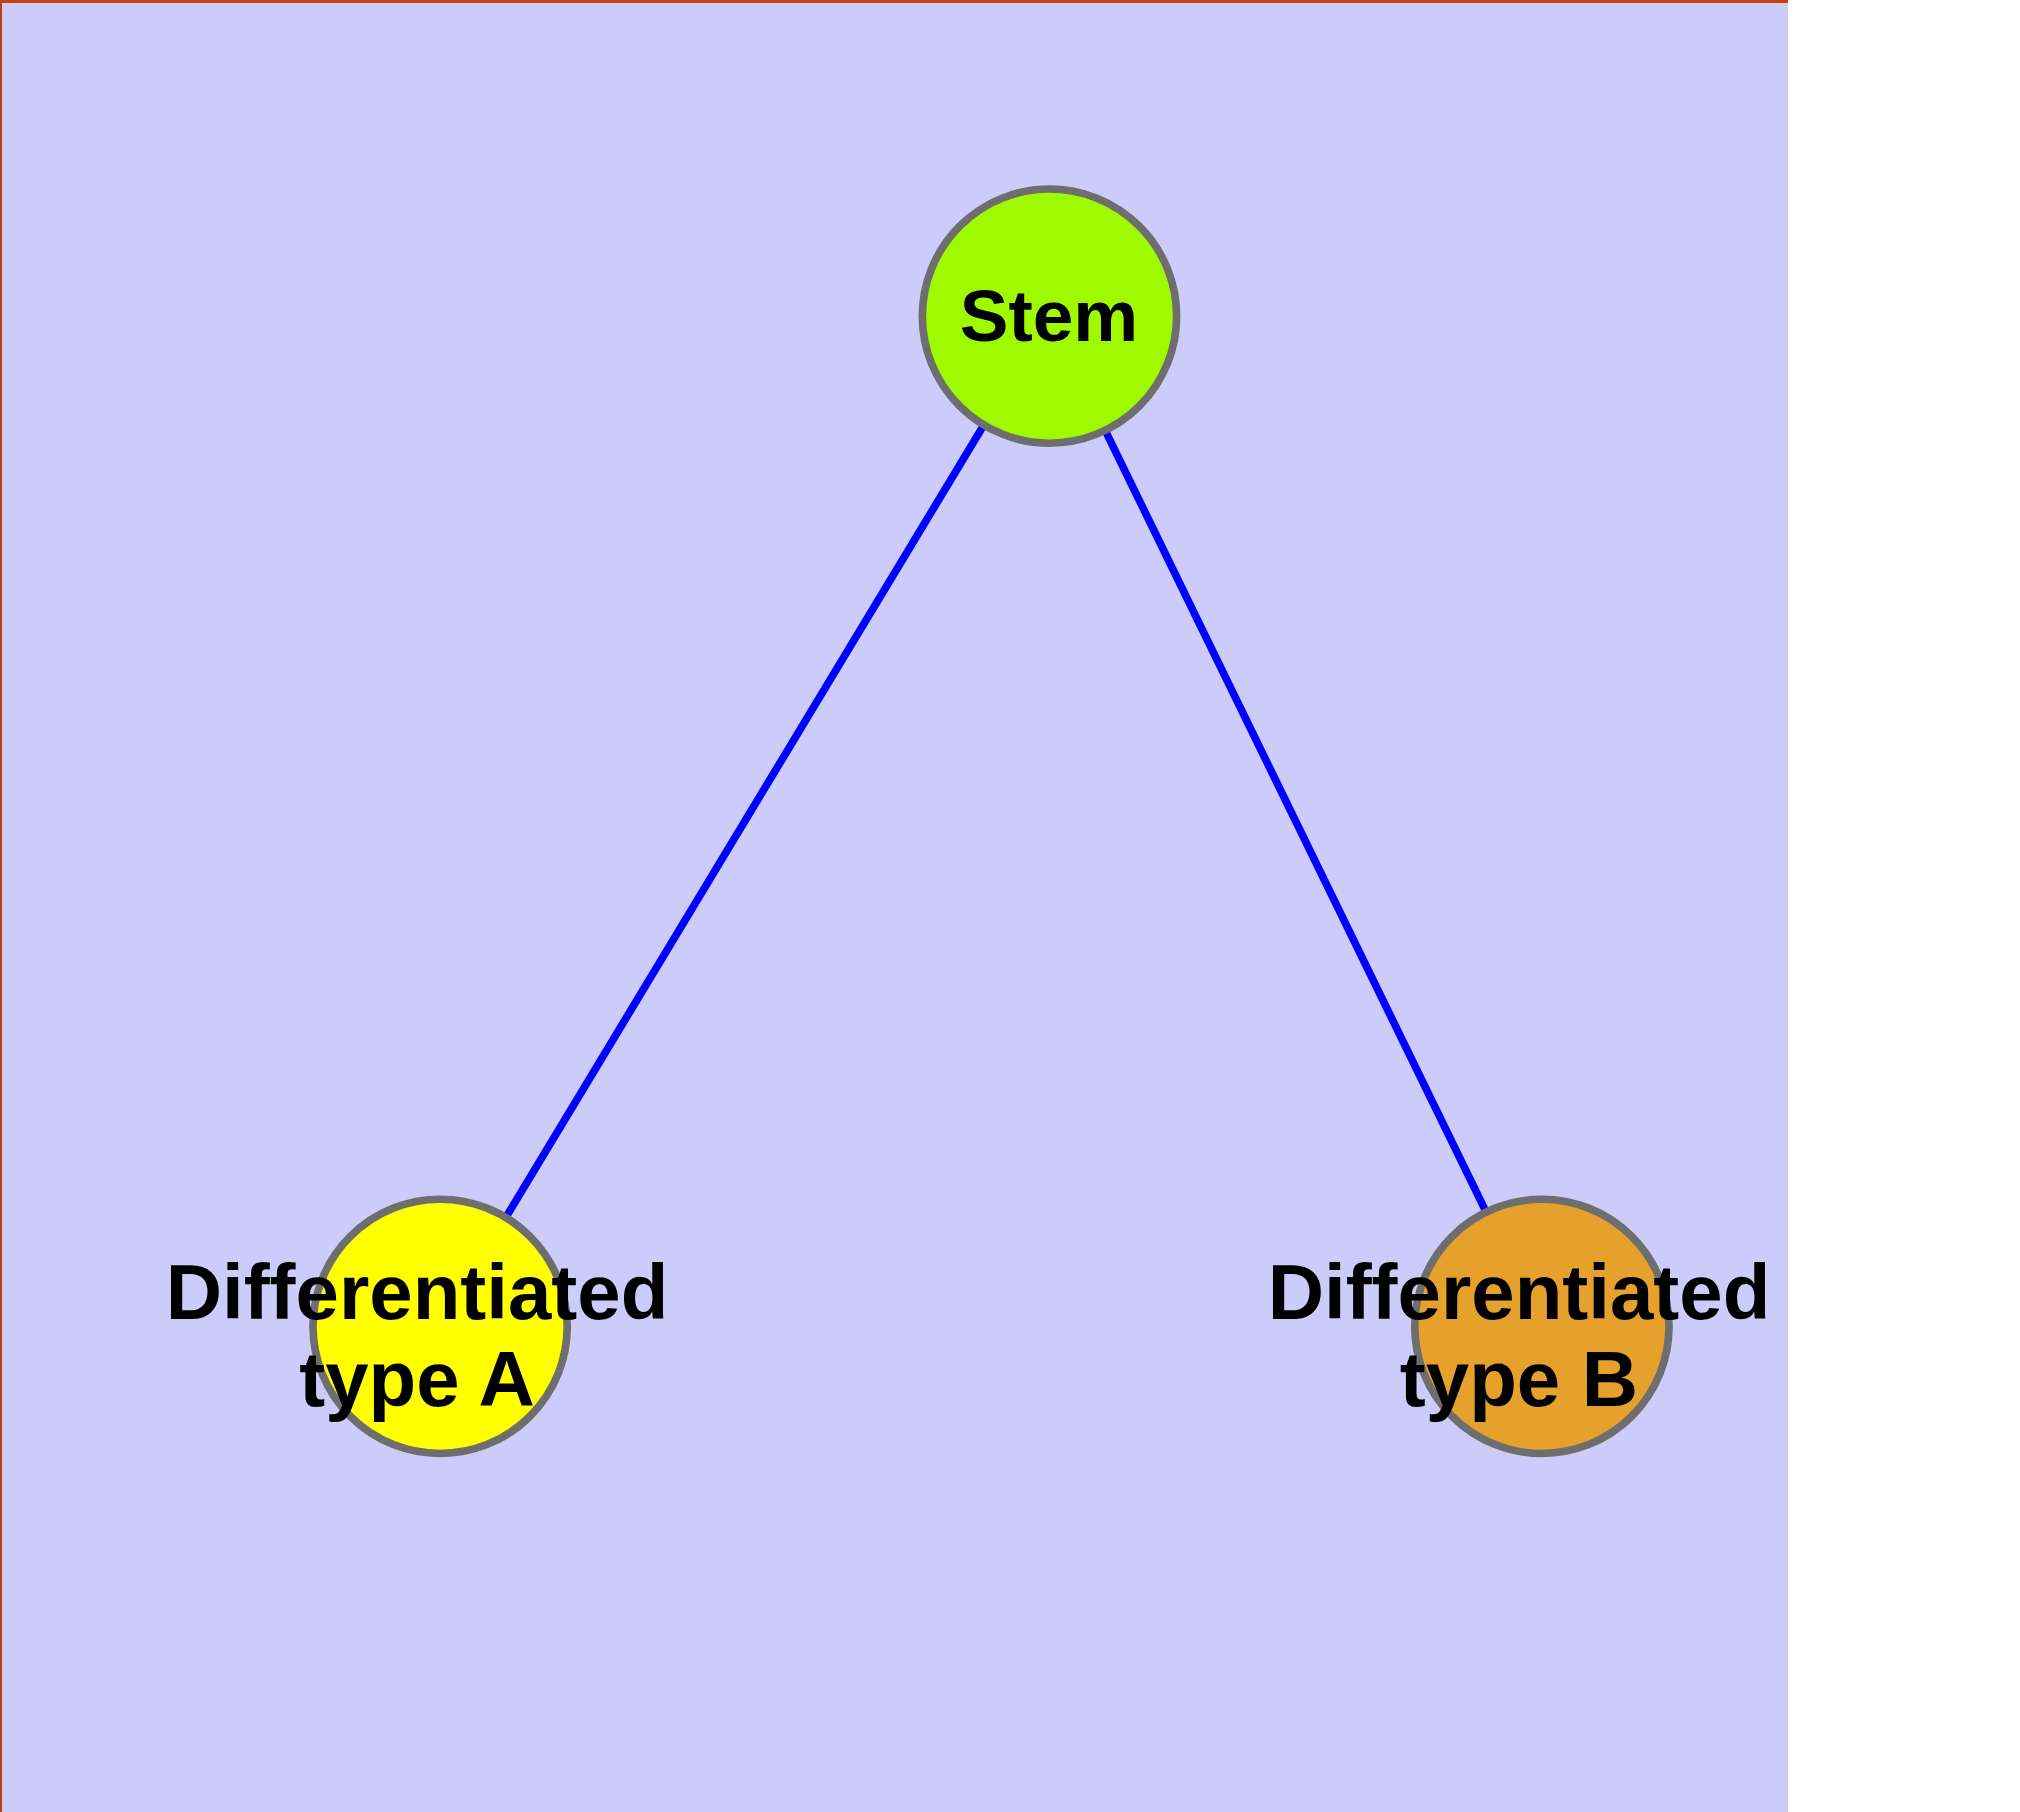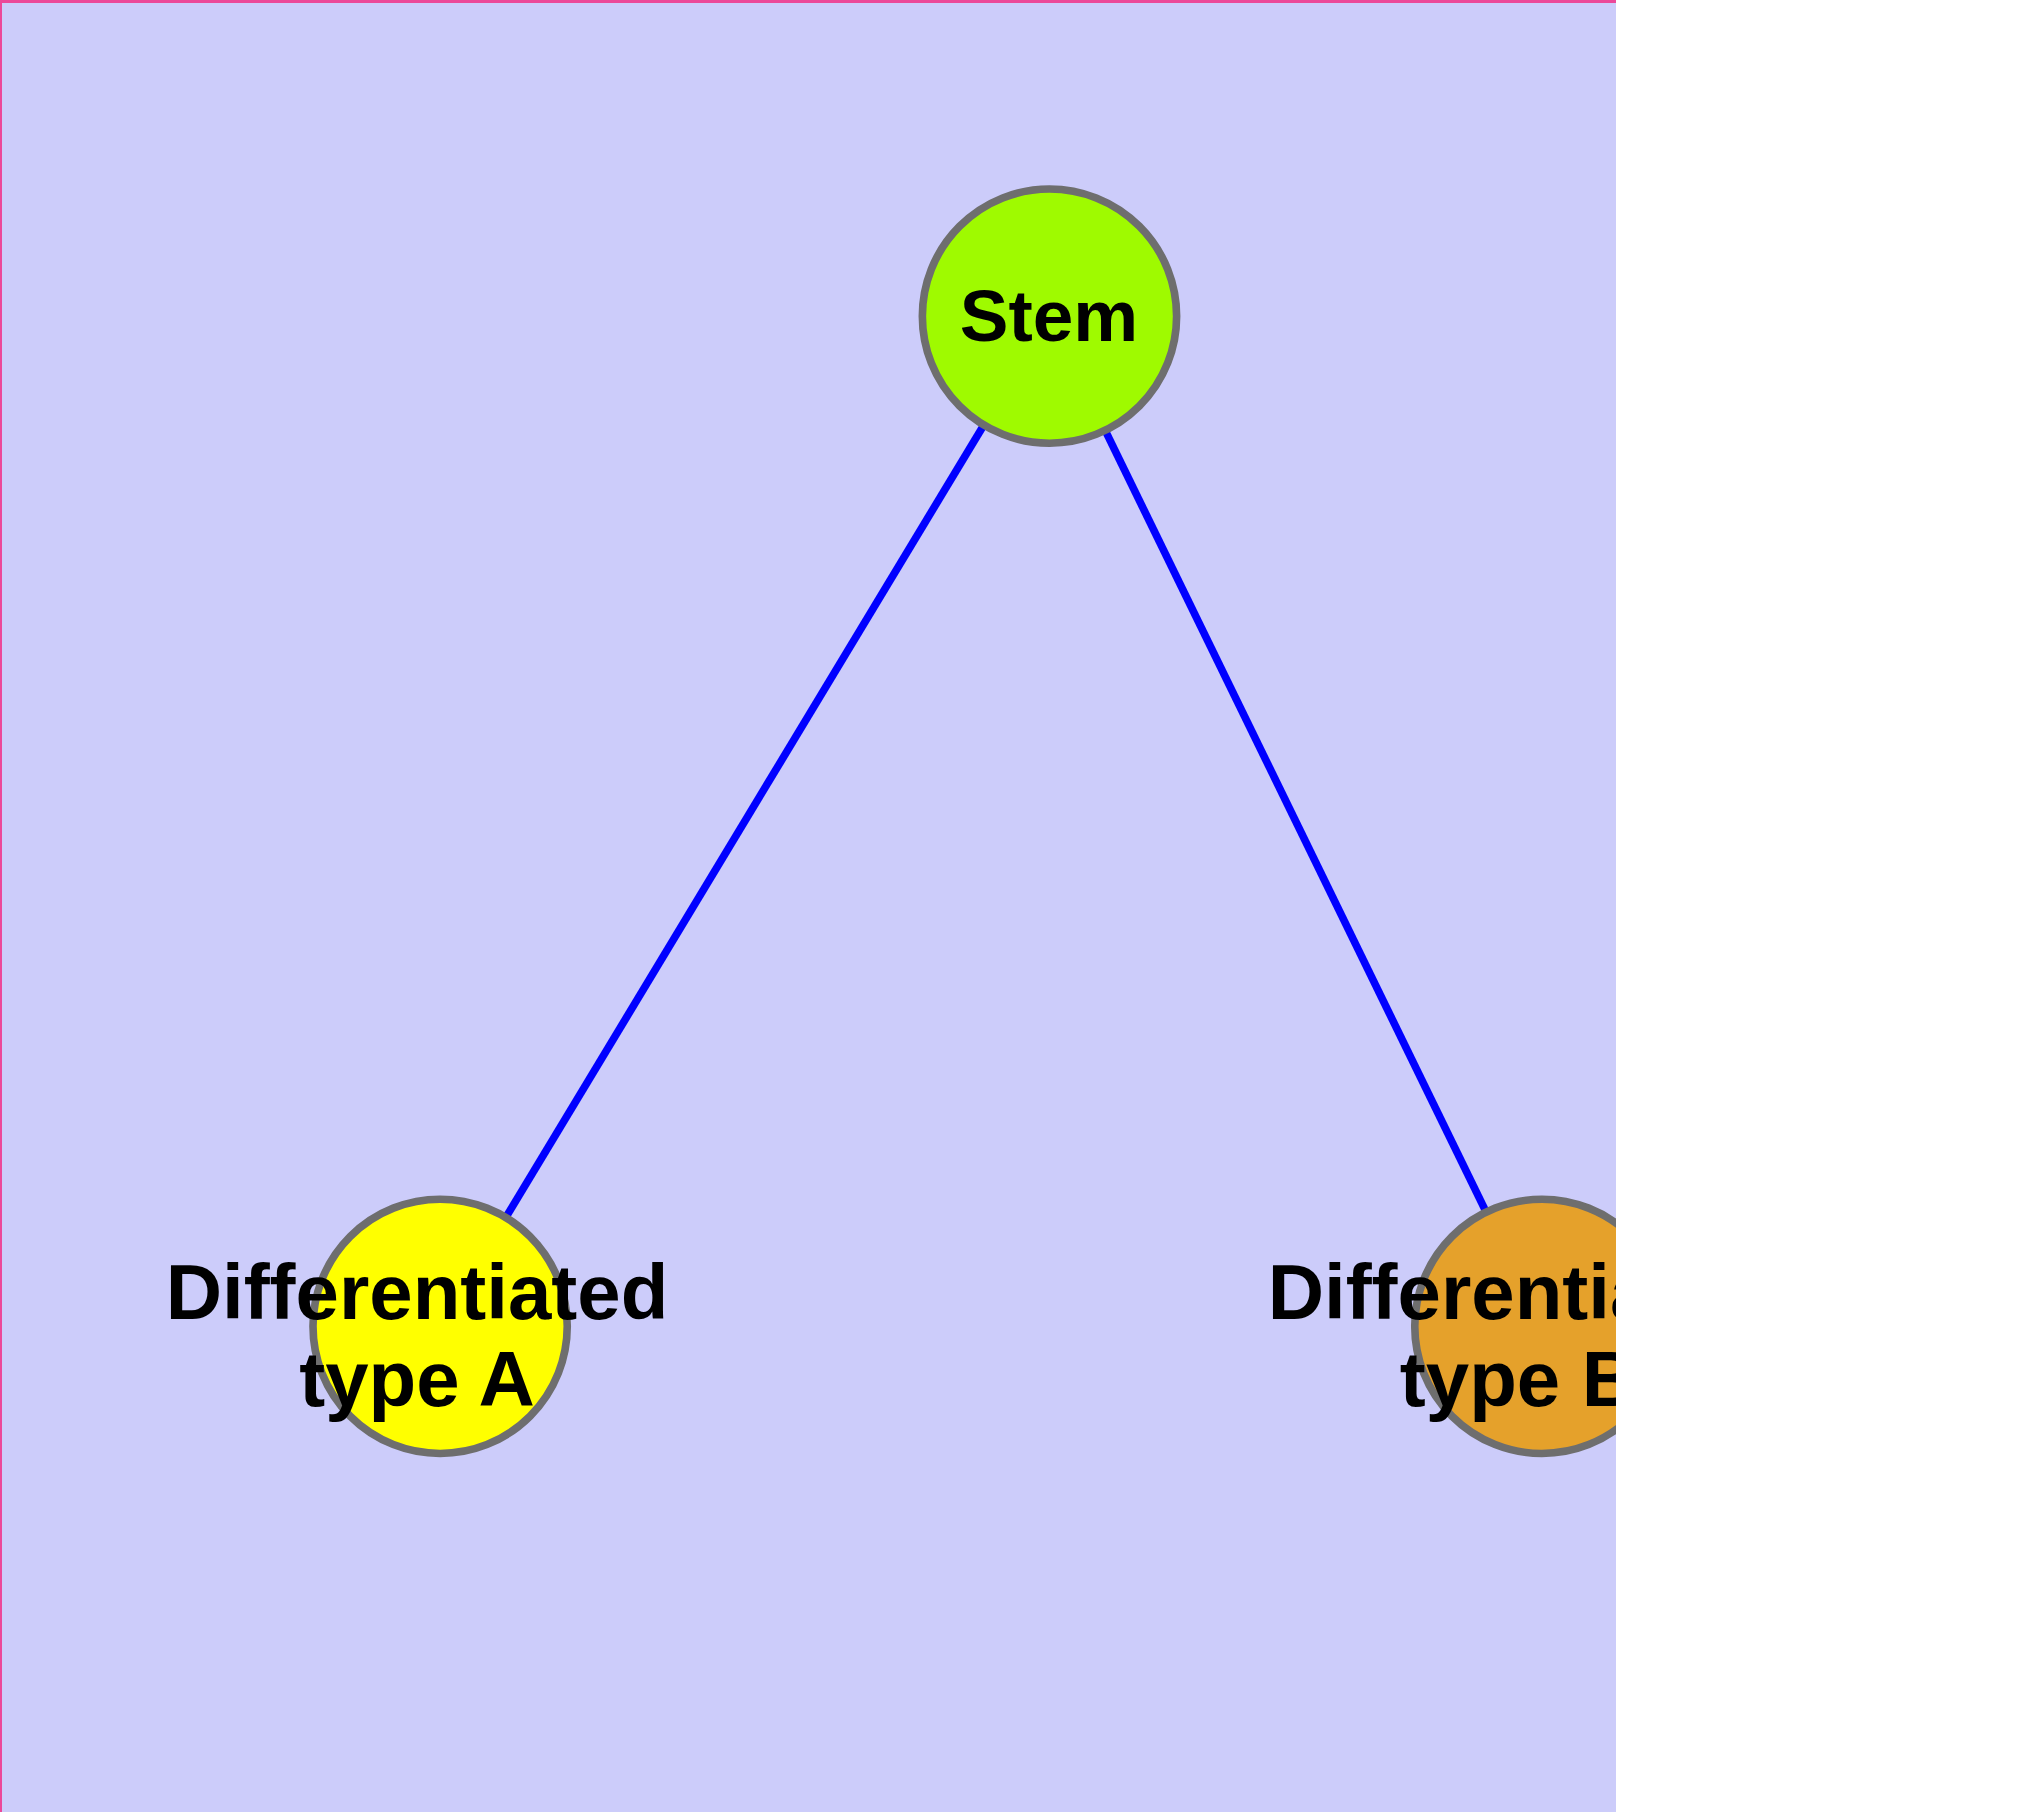--- a/index.html
+++ b/index.html
@@ -3,23 +3,23 @@
 <meta charset="utf-8">
 <title>Cell Differentiation Graph</title>
 <style>
   html, body {
     margin: 0;
     padding: 0;
     background: #ffffff;
   }
   #canvas {
     position: relative;
-    width: 1616px;
+    width: 1788px;
     height: 1812px;
-    background: #ec4899;
+    background: #c2410c;
     overflow: hidden;
     font-family: "Liberation Sans", sans-serif;
   }
   #plot-bg {
     position: absolute;
     left: 1.7px;
     top: 3.4px;
     width: 2019px;
     height: 1809px;
     background: #ccccfa;

